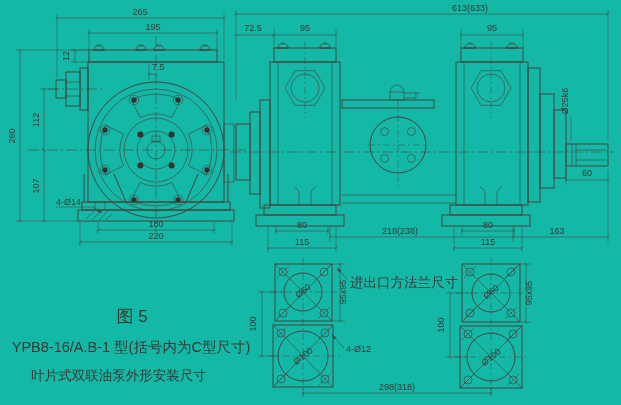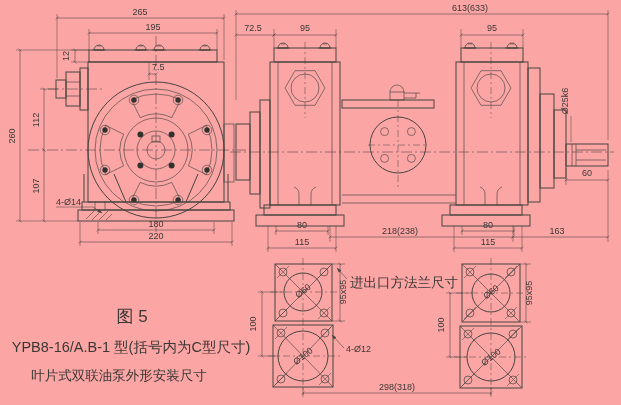--- a/index.html
+++ b/index.html
@@ -1,16 +1,16 @@
 <!DOCTYPE html>
 <html><head>
 <meta charset="utf-8">
 <style>
   html,body{margin:0;padding:0;background:#d7d4cf;}
-  #stage{position:relative;width:621px;height:405px;background:#fca5a5;overflow:hidden;
+  #stage{position:relative;width:621px;height:405px;background:#14b8a6;overflow:hidden;
          font-family:"Liberation Sans", sans-serif;}
   svg{display:block}
   
   .o  {fill:none;stroke:#45443f;stroke-width:1;}
   .t  {fill:none;stroke:#45443f;stroke-width:.65;}
   .dim{fill:none;stroke:#45443f;stroke-width:.55;marker-start:url(#tk);marker-end:url(#tk);}
   .ext{fill:none;stroke:#45443f;stroke-width:.5;}
   .cl {fill:none;stroke:#45443f;stroke-width:.55;stroke-dasharray:11 3 2 3;}
   .dash{fill:none;stroke:#45443f;stroke-width:.5;stroke-dasharray:7 3 2 3;}
   .lead{fill:none;stroke:#45443f;stroke-width:.6;marker-end:url(#arr);}

